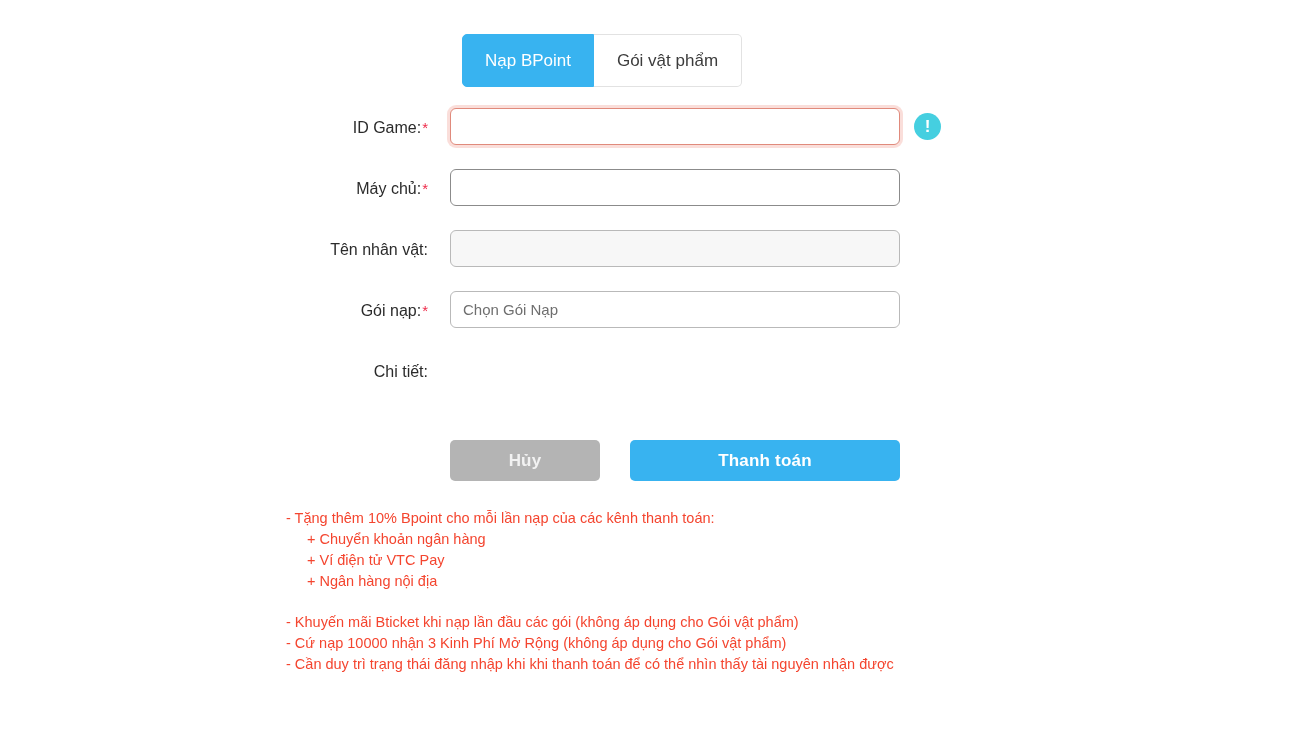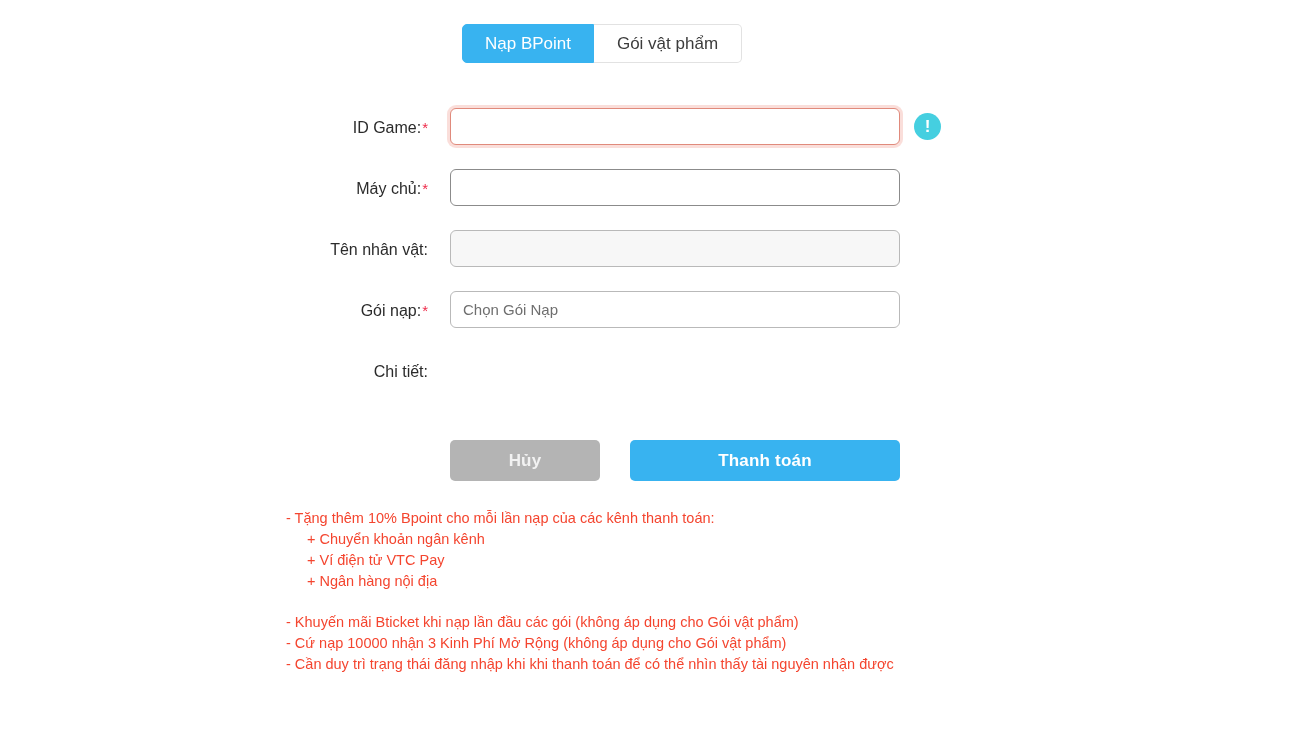--- a/index.html
+++ b/index.html
@@ -13,24 +13,24 @@
     height: 731px;
     font-family: "Liberation Sans", sans-serif;
     overflow: hidden;
     position: relative;
   }
 
   
   .tab-bar {
     position: absolute;
     left: 462px;
-    top: 24px;
+    top: 34px;
     display: flex;
     align-items: stretch;
-    height: 39px;
+    height: 53px;
   }
   .tab {
     display: flex;
     align-items: center;
     justify-content: center;
     font-size: 17px;
     line-height: 1;
     padding: 0 22px;
     cursor: pointer;
     user-select: none;
@@ -238,20 +238,20 @@
 
 </div>
 
 <div class="btn-row">
   <button class="btn btn-cancel">Hủy</button>
   <button class="btn btn-pay">Thanh toán</button>
 </div>
 
 <div class="notes">
   <div class="line">- Tặng thêm 10% Bpoint cho mỗi lần nạp của các kênh thanh toán:</div>
-  <div class="sub">+ Chuyển khoản ngân kênh</div>
+  <div class="sub">+ Chuyển khoản ngân hàng</div>
   <div class="sub">+ Ví điện tử VTC Pay</div>
   <div class="sub">+ Ngân hàng nội địa</div>
   <div class="gap"></div>
   <div class="line">- Khuyến mãi Bticket khi nạp lần đầu các gói (không áp dụng cho Gói vật phẩm)</div>
   <div class="line">- Cứ nạp 10000 nhận 3 Kinh Phí Mở Rộng (không áp dụng cho Gói vật phẩm)</div>
   <div class="wrapline">- Cần duy trì trạng thái đăng nhập khi khi thanh toán để có thể nhìn thấy tài nguyên nhận được</div>
 </div>
 
 </body></html>

